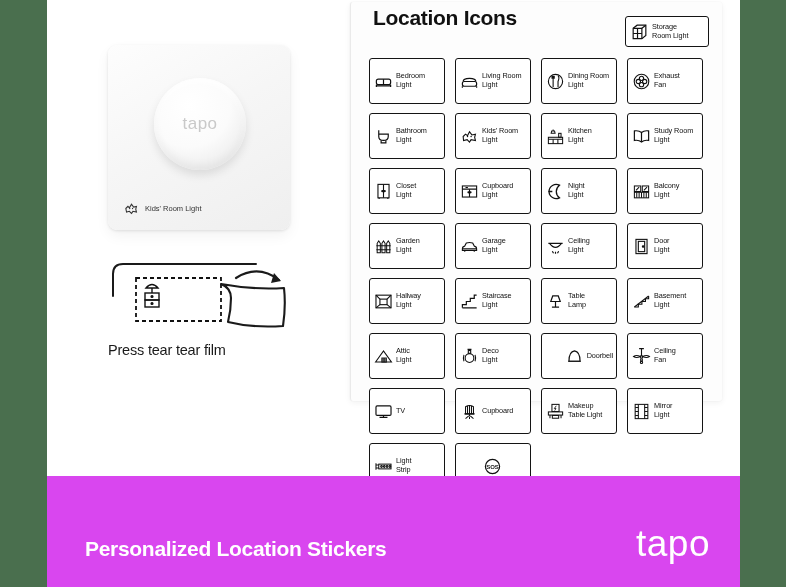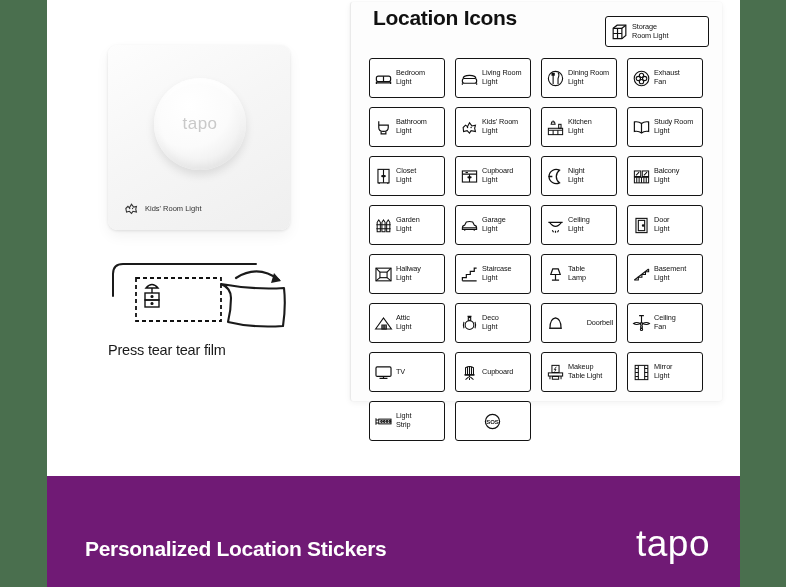--- a/index.html
+++ b/index.html
@@ -68,43 +68,43 @@
 
   .grid {
     position: absolute; left: 18px; top: 56px;
     display: grid;
     grid-template-columns: repeat(4, 76px);
     gap: 9px 10px;
   }
 
   
   .chip {
-    width: 76px; height: 40px;
+    width: 76px; height: 46px;
     border: 1.6px solid #141414;
     border-radius: 3px;
     background: #fff;
     display: flex; align-items: center;
     padding: 0 3px 0 4px; gap: 3px;
     overflow: hidden;
   }
-  .chip.wide { width: 104px; height: 31px; }
+  .chip.wide { width: 84px; height: 31px; }
   .chip .ico { flex: 0 0 auto; width: 19px; height: 19px; display: block; }
   .chip .txt {
     font-size: 7.3px; line-height: 8.6px; color: #101010;
     letter-spacing: -.1px; white-space: pre-line;
   }
-  .chip.solo { justify-content: space-between; }
+  .chip.solo { justify-content: flex-end; }
   .chip.solo .txt { text-align: center; }
   .chip.iconly { justify-content: center; }
 
   
   .banner {
     position: absolute; left: 47px; top: 476px;
     width: 693px; height: 111px;
-    background: #701a75;
+    background: #d946ef;
   }
   .banner-title {
     position: absolute; left: 38px; top: 61px;
     font-size: 21px; font-weight: 700; color: #fff; letter-spacing: -.3px;
   }
   .banner-logo {
     position: absolute; right: 30px; top: 48px;
     font-size: 37px; color: #fff; letter-spacing: .5px; line-height: 40px;
   }
 </style>

